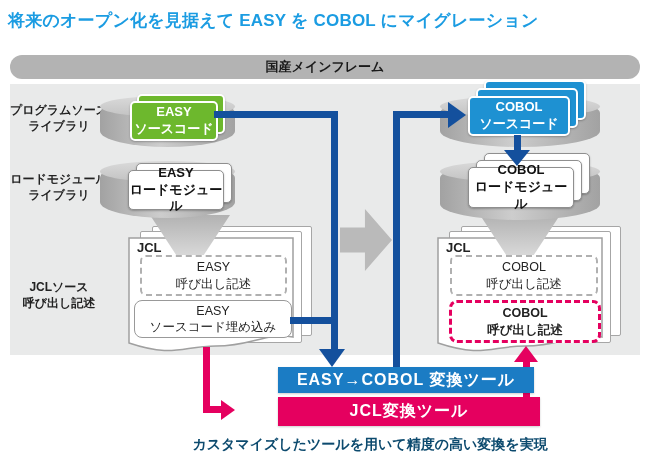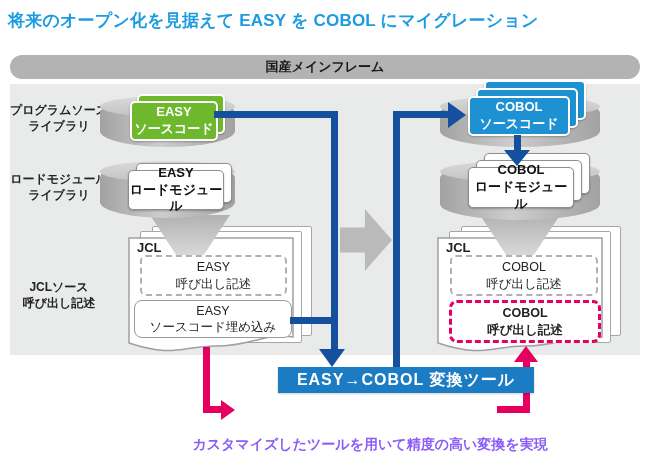--- a/index.html
+++ b/index.html
@@ -52,21 +52,21 @@
   .tri{width:0;height:0;z-index:9;}
   .tri-down-b{border-left:13px solid transparent;border-right:13px solid transparent;border-top:18px solid var(--arrow-blue);}
   .tri-down-s{border-left:13px solid transparent;border-right:13px solid transparent;border-top:16px solid var(--arrow-blue);}
   .tri-right-b{border-top:13px solid transparent;border-bottom:13px solid transparent;border-left:18px solid var(--arrow-blue);}
   .tri-right-p{border-top:10px solid transparent;border-bottom:10px solid transparent;border-left:14px solid var(--pink);}
   .tri-up-p{border-left:12px solid transparent;border-right:12px solid transparent;border-bottom:16px solid var(--pink);}
 
   .toolbar{z-index:8;color:#fff;font-weight:bold;font-size:16px;letter-spacing:1px;box-shadow:0 1px 2px rgba(0,0,0,.2);margin-left:43px;}
   .bar-blue{background:var(--bar-blue);}
   .bar-pink{background:var(--pink);}
-  .caption{left:90px;top:436px;width:560px;text-align:center;font-size:14px;font-weight:bold;color:#8b5cf6;z-index:2;}
+  .caption{left:90px;top:436px;width:560px;text-align:center;font-size:14px;font-weight:bold;color:#0c4a6e;z-index:2;}
 </style>
 </head>
 <body>
 
 <div class="stage">
 
   <div class="abs title">将来のオープン化を見据えて EASY を COBOL にマイグレーション</div>
 
   <div class="abs panel"></div>
   <div class="abs hdrbar ctr">国産メインフレーム</div>
@@ -139,16 +139,17 @@
   <div class="abs tri tri-down-s" style="left:504px;top:150px"></div>
 
   <div class="abs pline" style="left:203px;top:347px;width:7px;height:66px"></div>
   <div class="abs pline" style="left:203px;top:406px;width:20px;height:7px"></div>
   <div class="abs tri tri-right-p" style="left:221px;top:400px"></div>
   <div class="abs pline" style="left:497px;top:406px;width:33px;height:7px"></div>
   <div class="abs pline" style="left:523px;top:362px;width:7px;height:51px"></div>
   <div class="abs tri tri-up-p" style="left:514px;top:346px"></div>
 
   <div class="abs toolbar bar-blue ctr" style="left:235px;top:367px;width:256px;height:26px">EASY→COBOL 変換ツール</div>
+  <div class="abs toolbar bar-pink ctr" style="left:235px;top:397px;width:262px;height:29px">JCL変換ツール</div>
 
   <div class="abs caption">カスタマイズしたツールを用いて精度の高い変換を実現</div>
 
 </div>
 
 </body></html>

